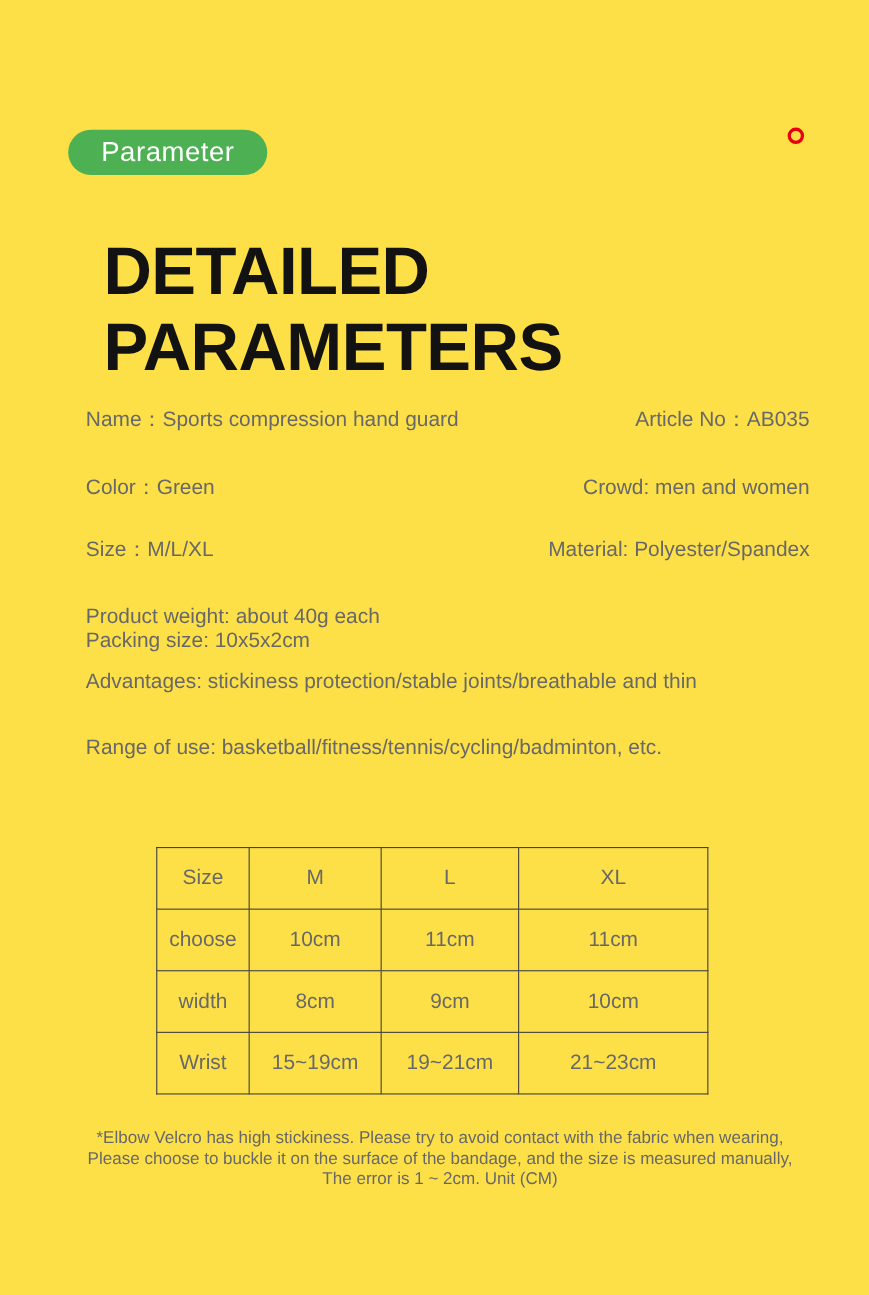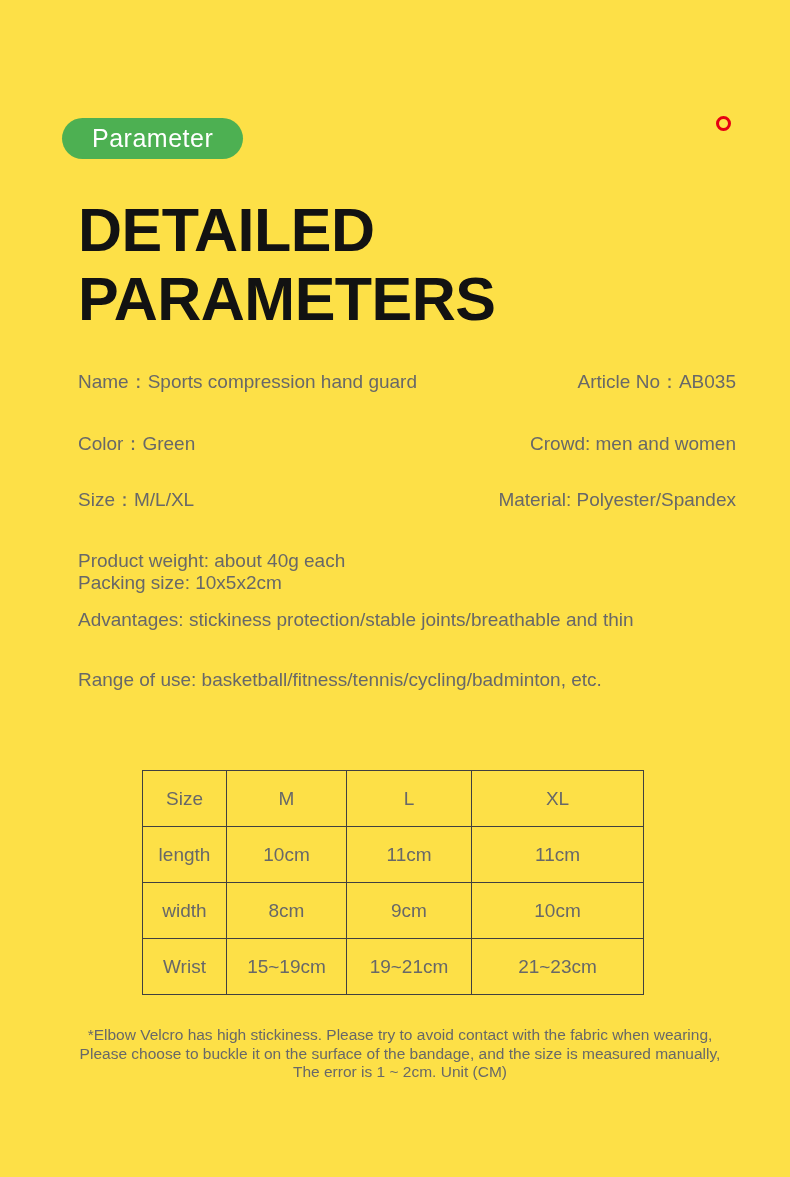--- a/index.html
+++ b/index.html
@@ -35,21 +35,21 @@
     width: 9px;
     height: 9px;
     border: 3px solid #e60012;
     border-radius: 50%;
     background: transparent;
   }
   .heading {
     position: absolute;
     left: 78px;
     top: 196px;
-    margin: 0;
+    margin: 16px;
     font-size: 61px;
     line-height: 69px;
     font-weight: 700;
     color: #121212;
     letter-spacing: -0.5px;
   }
   .param-row {
     position: absolute;
     left: 78px;
     right: 54px;
@@ -147,21 +147,21 @@
       <col style="width:172px">
     </colgroup>
     <tbody>
       <tr>
         <td>Size</td>
         <td>M</td>
         <td>L</td>
         <td>XL</td>
       </tr>
       <tr>
-        <td>length</td>
+        <td>choose</td>
         <td>10cm</td>
         <td>11cm</td>
         <td>11cm</td>
       </tr>
       <tr>
         <td>width</td>
         <td>8cm</td>
         <td>9cm</td>
         <td>10cm</td>
       </tr>

